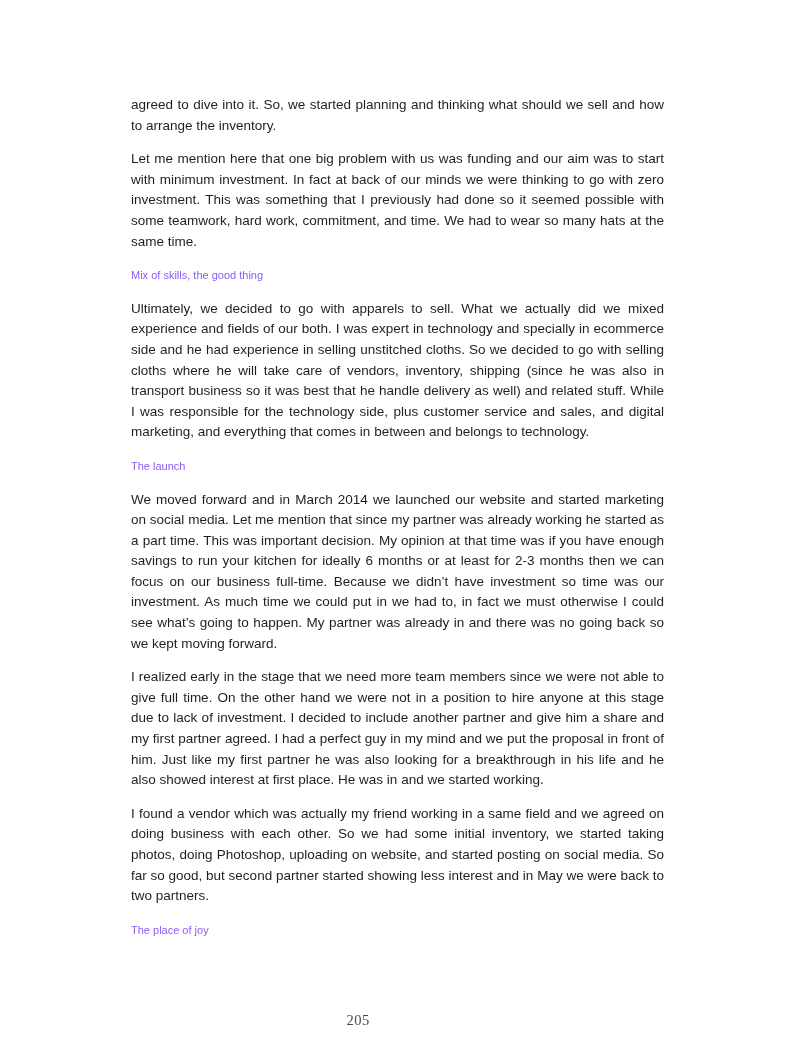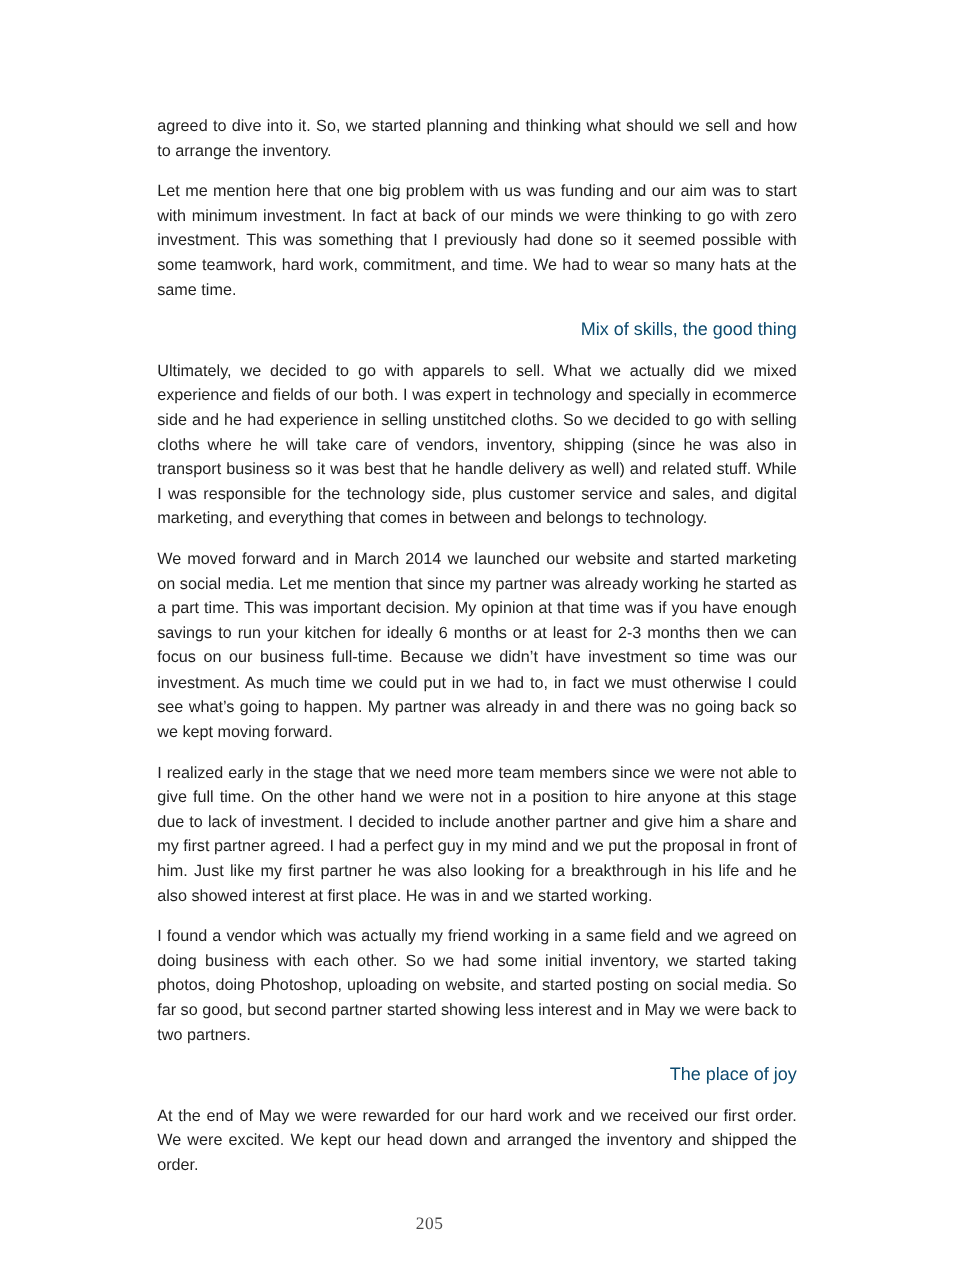--- a/index.html
+++ b/index.html
@@ -25,25 +25,25 @@
   .para {
     margin: 0 0 13px 0;
     font-size: 13.5px;
     line-height: 20.6px;
     text-align: justify;
     color: #1f1f1f;
   }
   .para:last-child { margin-bottom: 0; }
   .heading {
     margin: 0 0 13px 0;
-    font-size: 15px;
+    font-size: 11px;
     line-height: 20.6px;
     font-weight: normal;
-    text-align: right;
-    color: #0c4a6e;
+    text-align: left;
+    color: #8b5cf6;
   }
   .footer {
     position: absolute;
     left: 0;
     right: 0;
     top: 1011px;
     text-align: center;
   }
   .pagenum {
     font-family: "Liberation Serif", serif;
@@ -55,22 +55,22 @@
 </style>
 </head>
 <body>
 
 <div class="page">
   <div class="content">
     <p class="para">agreed to dive into it. So, we started planning and thinking what should we sell and how to arrange the inventory.</p>
     <p class="para">Let me mention here that one big problem with us was funding and our aim was to start with minimum investment. In fact at back of our minds we were thinking to go with zero investment. This was something that I previously had done so it seemed possible with some teamwork, hard work, commitment, and time. We had to wear so many hats at the same time.</p>
     <p class="heading">Mix of skills, the good thing</p>
     <p class="para">Ultimately, we decided to go with apparels to sell. What we actually did we mixed experience and fields of our both. I was expert in technology and specially in ecommerce side and he had experience in selling unstitched cloths. So we decided to go with selling cloths where he will take care of vendors, inventory, shipping (since he was also in transport business so it was best that he handle delivery as well) and related stuff. While I was responsible for the technology side, plus customer service and sales, and digital marketing, and everything that comes in between and belongs to technology.</p>
+    <p class="heading">The launch</p>
     <p class="para">We moved forward and in March 2014 we launched our website and started marketing on social media. Let me mention that since my partner was already working he started as a part time. This was important decision. My opinion at that time was if you have enough savings to run your kitchen for ideally 6 months or at least for 2-3 months then we can focus on our business full-time. Because we didn’t have investment so time was our investment. As much time we could put in we had to, in fact we must otherwise I could see what’s going to happen. My partner was already in and there was no going back so we kept moving forward.</p>
     <p class="para">I realized early in the stage that we need more team members since we were not able to give full time. On the other hand we were not in a position to hire anyone at this stage due to lack of investment. I decided to include another partner and give him a share and my first partner agreed. I had a perfect guy in my mind and we put the proposal in front of him. Just like my first partner he was also looking for a breakthrough in his life and he also showed interest at first place. He was in and we started working.</p>
     <p class="para">I found a vendor which was actually my friend working in a same field and we agreed on doing business with each other. So we had some initial inventory, we started taking photos, doing Photoshop, uploading on website, and started posting on social media. So far so good, but second partner started showing less interest and in May we were back to two partners.</p>
     <p class="heading">The place of joy</p>
-    <p class="para">At the end of May we were rewarded for our hard work and we received our first order. We were excited. We kept our head down and arranged the inventory and shipped the order.</p>
   </div>
   <div class="footer">
     <span class="pagenum">205</span>
   </div>
 </div>
 
 </body></html>

